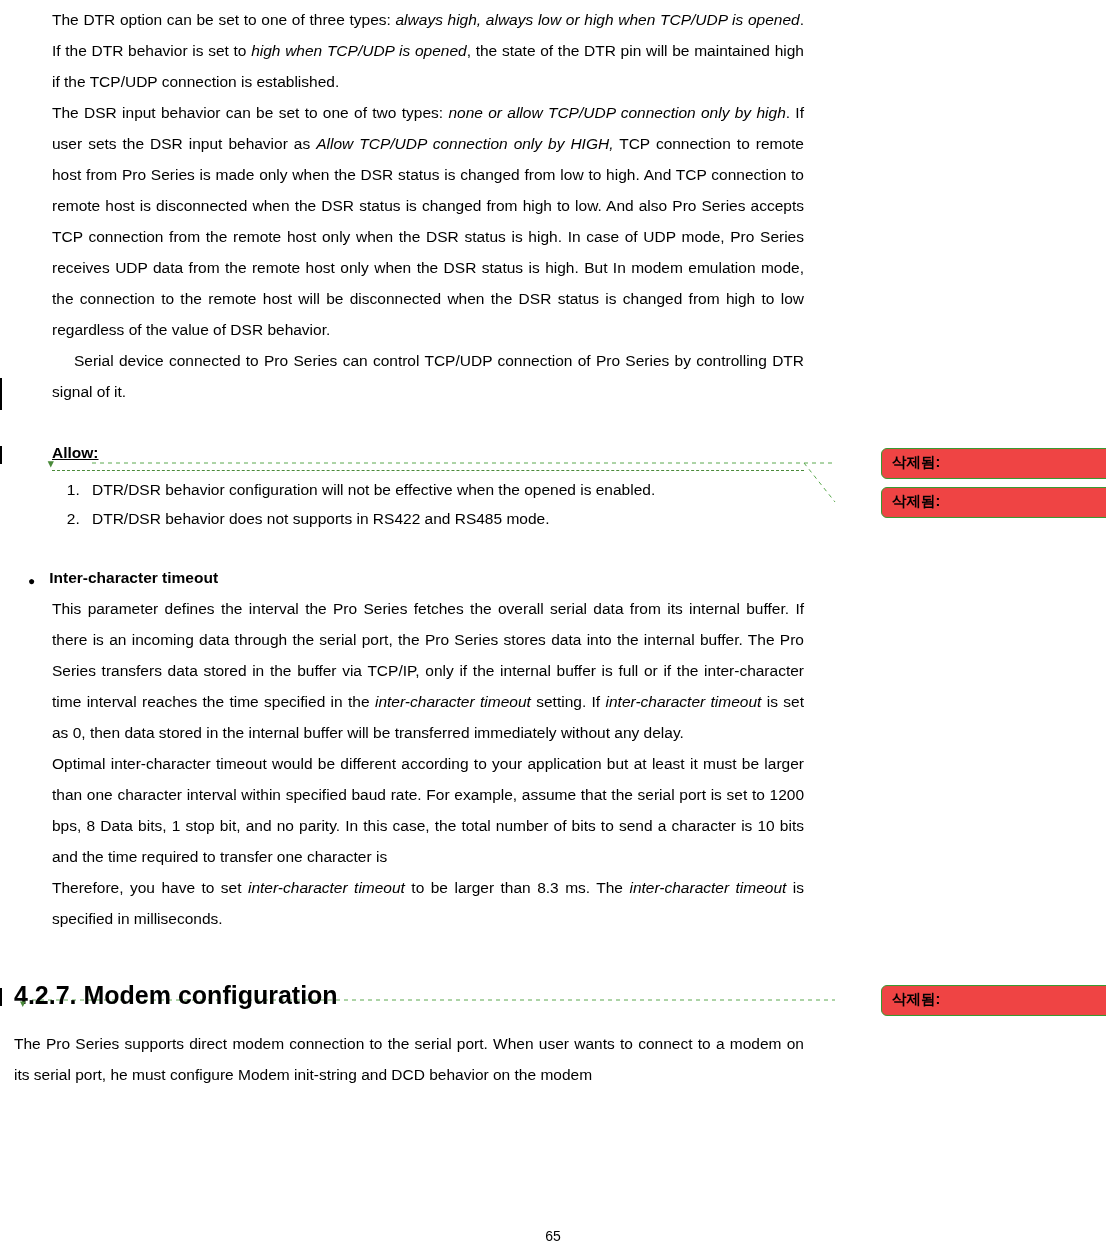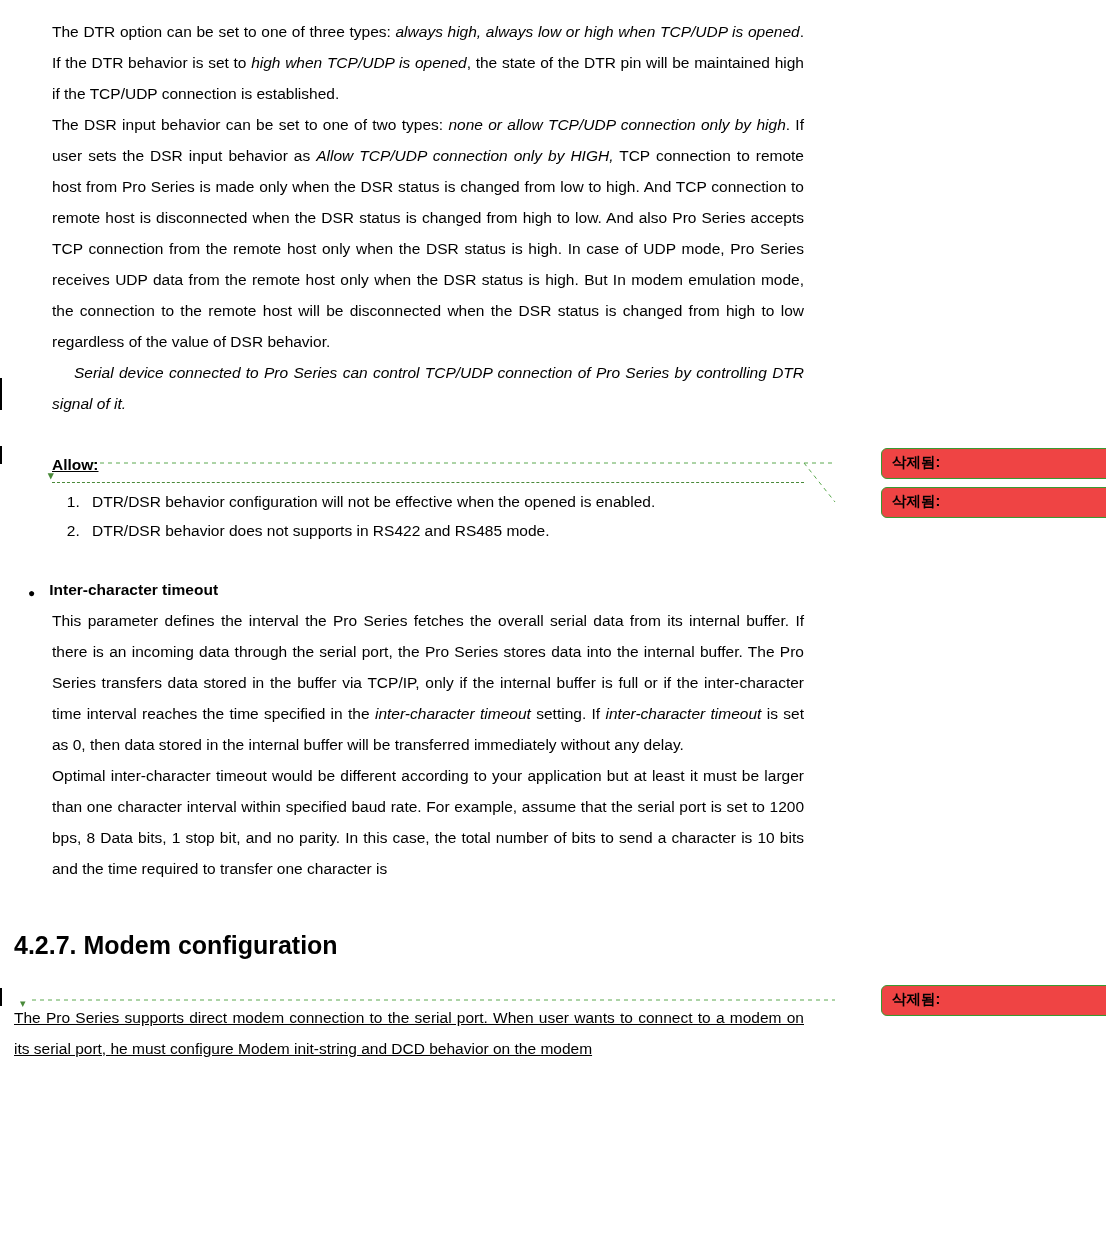--- a/index.html
+++ b/index.html
@@ -13,35 +13,34 @@
   }
   .page {
     position: relative;
     width: 1106px;
     height: 1256px;
     overflow: hidden;
   }
   .col-left {
     position: absolute;
     left: 14px;
-    top: 16px;
+    top: 4px;
     width: 790px;
   }
   .main-indent {
     margin-left: 38px;
     text-align: justify;
   }
   .just {
     text-align: justify;
     text-align-last: left;
   }
   .dbl-indent {
     margin-left: 62px;
     text-align: justify;
-    font-style: italic;
   }
   .note-heading {
     font-weight: bold;
     margin-left: 38px;
     border-bottom: 1px dashed #4a8a3a;
     padding-bottom: 2px;
     margin-top: 30px;
     position: relative;
   }
   .note-caret {
@@ -74,23 +73,22 @@
   .bullet-head {
     font-weight: bold;
   }
   .section-h {
     font-size: 25px;
     font-weight: bold;
     margin-top: 36px;
     margin-left: 0;
   }
   .intro {
-    margin-top: 32px;
-    text-align: justify;
-    text-decoration: underline;
+    margin-top: 8px;
+    text-align: justify;
   }
   .calc {
     margin-left: 60px;
   }
   .page-num {
     position:absolute;
     bottom: 6px;
     left: 0;
     width: 1106px;
     text-align:center;
@@ -177,32 +175,36 @@
       <span class="bullet-head">Inter-character timeout</span>
     </div>
 
     <div class="main-indent just">
       <span>This parameter defines the interval the Pro Series fetches the overall serial data from its internal buffer. If there is an incoming data through the serial port, the Pro Series stores data into the internal buffer. The Pro Series transfers data stored in the buffer via TCP/IP, only if the internal buffer is full or if the inter-character time interval reaches the time specified in the </span><i>inter-character timeout</i><span> setting. If </span><i>inter-character timeout</i><span> is set as 0, then data stored in the internal buffer will be transferred immediately without any delay.</span>
     </div>
 
     <div class="main-indent just">Optimal inter-character timeout would be different according to your application but at least it must be larger than one character interval within specified baud rate. For example, assume that the serial port is set to 1200 bps, 8 Data bits, 1 stop bit, and no parity. In this case, the total number of bits to send a character is 10 bits and the time required to transfer one character is</div>
 
 
+    <div class="main-indent just">
+      <span>Therefore, you have to set </span><i>inter-character timeout</i><span> to be larger than 8.3 ms. The </span><i>inter-character timeout</i><span> is specified in milliseconds.</span>
+    </div>
 
     <div class="section-h">4.2.7. Modem configuration</div>
 
     <div class="intro just">The Pro Series supports direct modem connection to the serial port. When user wants to connect to a modem on its serial port, he must configure Modem init-string and DCD behavior on the modem</div>
 
   </div>
 
   <span class="anchor-caret" style="left:20px; top:992px;">▾</span>
 
   <div class="bubble" style="top:448px;">
     <span class="blabel">삭제됨:</span><span> </span>
   </div>
   <div class="bubble" style="top:487px;">
     <span class="blabel">삭제됨:</span><span> </span>
   </div>
   <div class="bubble" style="top:985px;">
     <span class="blabel">삭제됨:</span><span> </span>
   </div>
 
+  <div class="page-num">65</div>
 </div>
 
 </body></html>

